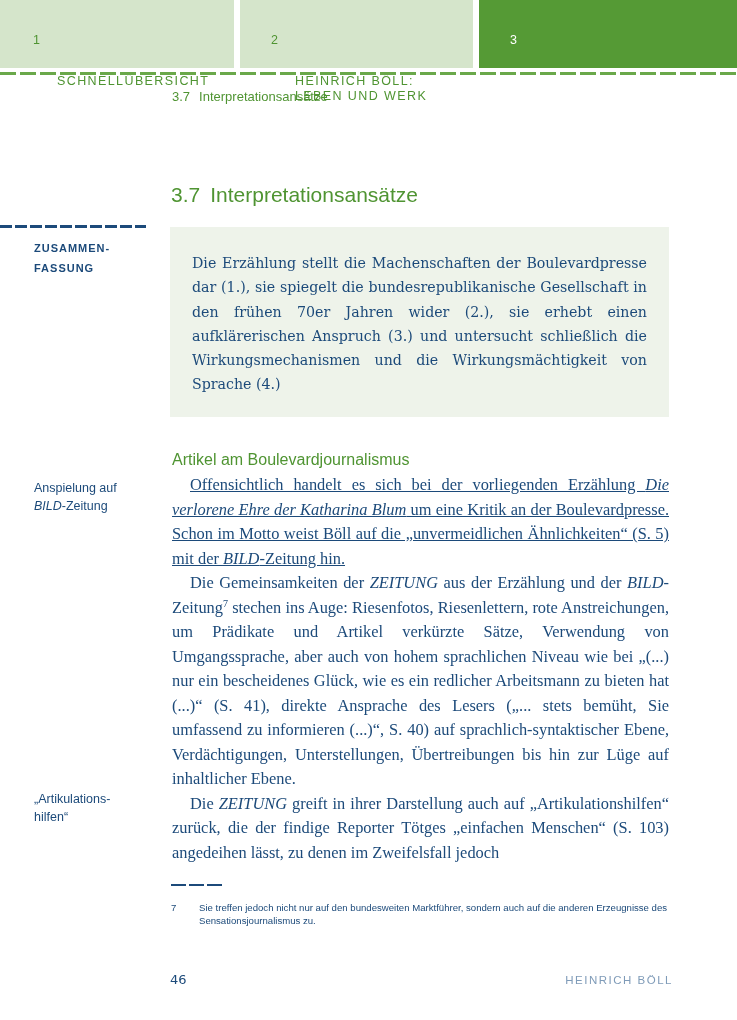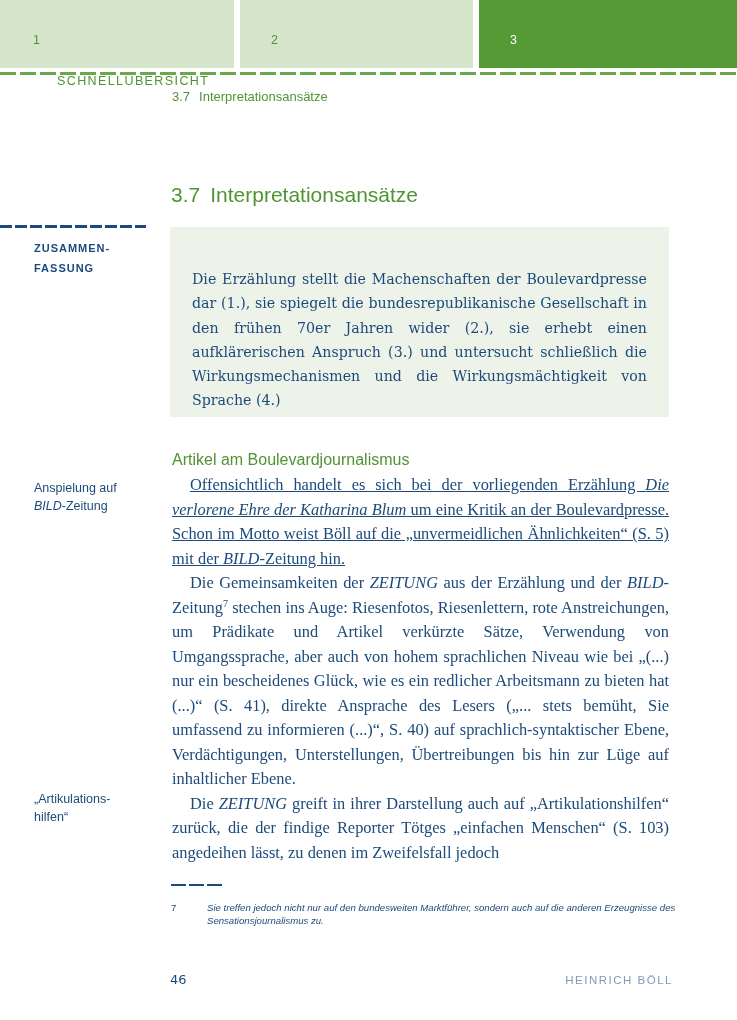--- a/index.html
+++ b/index.html
@@ -50,21 +50,21 @@
   .margin-note.caps {
     text-transform: uppercase; font-weight: bold; font-size: 11px; letter-spacing: 1px; line-height: 20px;
   }
   .summary-box {
     position: absolute; top: 227px; left: 170px; width: 499px; height: 190px;
     background: #eef3ea;
   }
   .summary-text {
     position: absolute; top: 251px; left: 192px; width: 455px;
     font-family: "DejaVu Serif", serif; font-size: 14.2px; line-height: 24.3px;
-    color: #1c4a7a; text-align: justify; margin-top: 16px;
+    color: #1c4a7a; text-align: justify;
   }
   .subheading {
     position: absolute; top: 451px; left: 172px; font-size: 16px; color: #4f9432;
   }
   .body-text {
     position: absolute; top: 473px; left: 172px; width: 497px;
     font-family: "Liberation Serif", serif; font-size: 16.4px; line-height: 24.5px;
     color: #1c4a7a; text-align: justify;
   }
   .body-text p { margin: 0; text-indent: 18px; }
@@ -72,40 +72,44 @@
   .body-text sup { font-size: 10px; line-height: 0; }
   .fn-rule {
     position: absolute; top: 884px; left: 171px; width: 52px; height: 2px;
     background: repeating-linear-gradient(90deg, #1c4a7a 0 15px, transparent 15px 18px);
   }
   .footnote {
     position: absolute; top: 901px; left: 171px; width: 510px;
     font-size: 9.6px; line-height: 13px; color: #1c4a7a;
   }
   .footnote .fnum { position: absolute; left: 0; top: 0; }
-  .footnote .ftext { margin-left: 36px; display: block; font-style: italic; }
+  .footnote .ftext { margin-left: 28px; display: block; }
   .page-num {
     position: absolute; top: 972px; left: 170px; font-size: 13px; color: #1c4a7a;
     font-family: "DejaVu Sans", sans-serif;
   }
   .running-title {
     position: absolute; top: 974px; right: 64px; font-size: 11.5px; letter-spacing: 1.5px;
     color: #7f9bb8; text-transform: uppercase;
   }
 </style>
 </head>
 <body>
 
 <nav class="nav">
   <div class="tab tab1">
     <span class="num">1</span>
     <span class="lbl">SCHNELLÜBERSICHT</span>
   </div>
   <div class="tab tab2">
     <span class="num">2</span>
+    <span class="lbl">
+      <span>HEINRICH BÖLL:</span><br>
+      <span>LEBEN UND WERK</span>
+    </span>
   </div>
   <div class="tab tab3 active">
     <span class="num">3</span>
     <span class="lbl">
       <span>TEXTANALYSE UND</span><br>
       <span>-INTERPRETATION</span>
     </span>
   </div>
 </nav>
 

